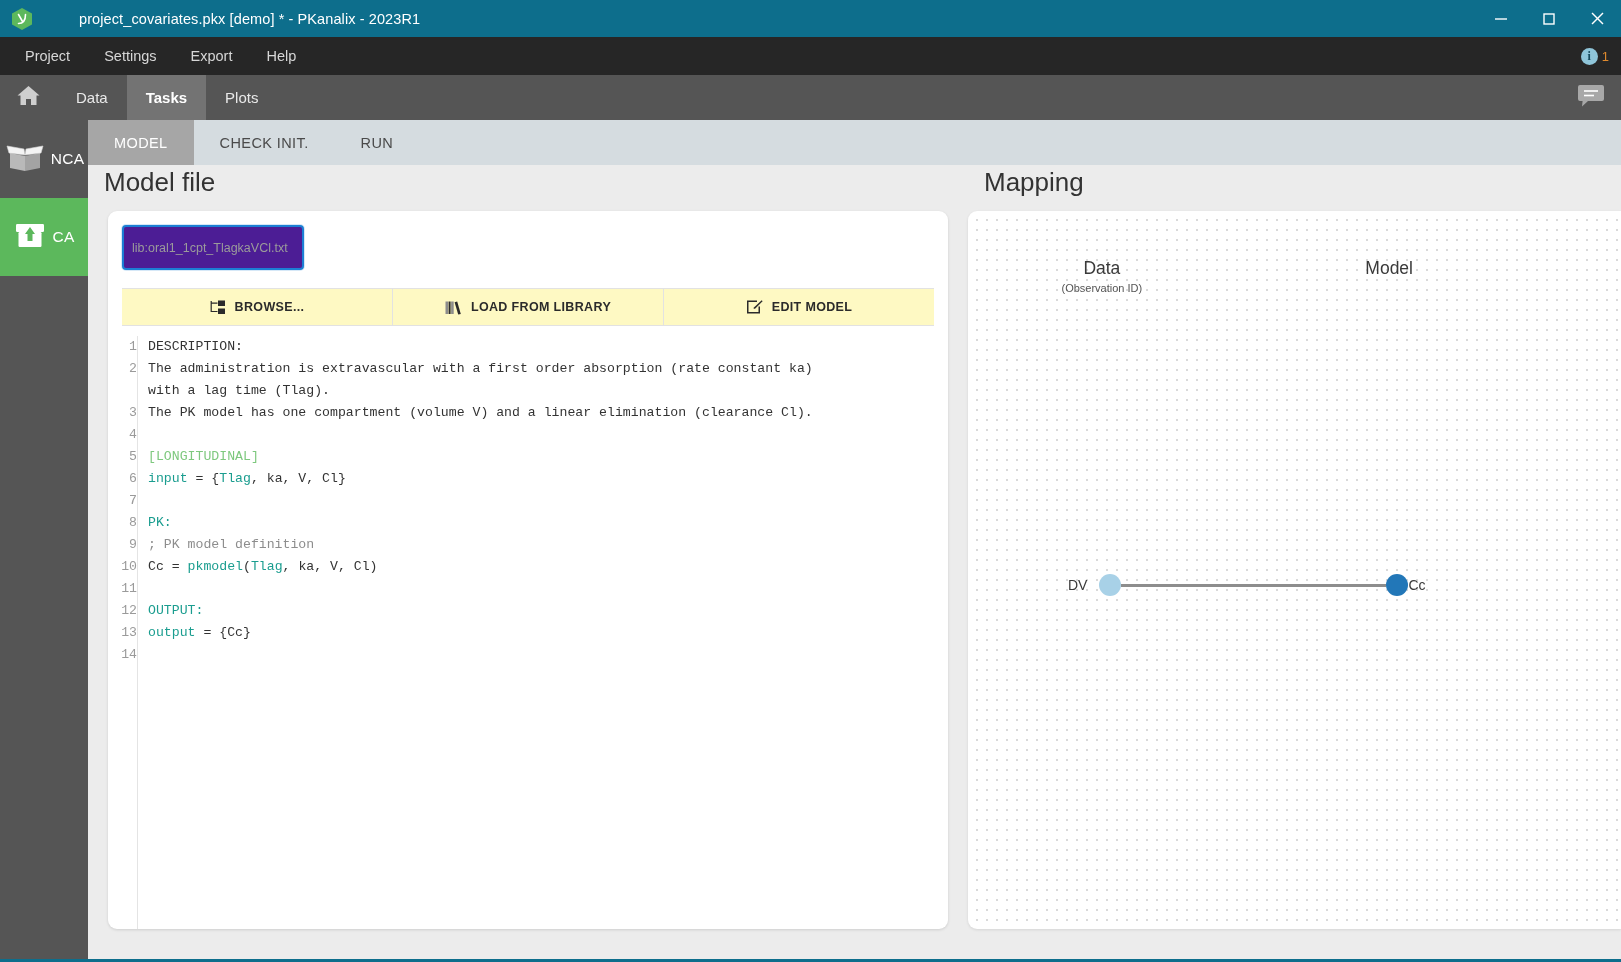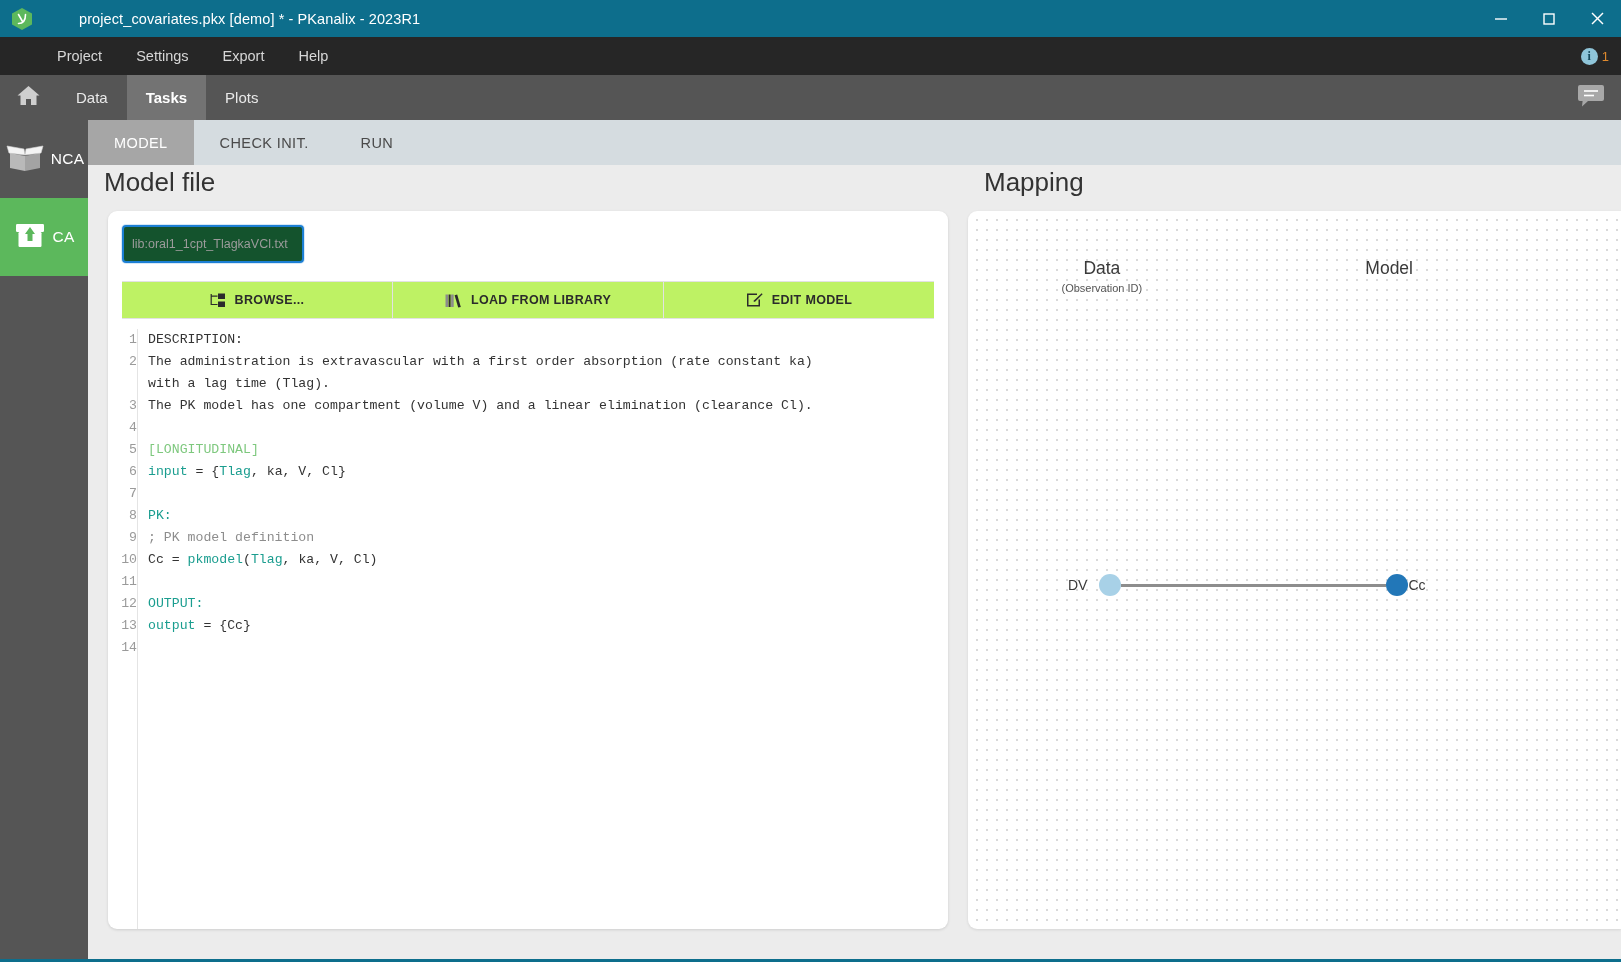--- a/index.html
+++ b/index.html
@@ -40,21 +40,20 @@
     cursor: default;
   }
   .win-btn svg { display: block; }
 
   
   .menubar {
     height: 38px; flex: 0 0 38px;
     background: #262626;
     display: flex; align-items: center;
     position: relative;
-    padding-left: 32px;
   }
   .menu-item {
     color: #d7d7d7; font-size: 14.5px;
     padding: 0 17px; height: 38px; line-height: 38px; cursor: default;
   }
   .menu-item:first-child { margin-left: 8px; }
   .info-badge {
     position: absolute; right: 12px; top: 0; height: 38px;
     display: flex; align-items: center; gap: 4px; cursor: default;
   }
@@ -136,37 +135,37 @@
     background: #ffffff;
     border-radius: 9px;
     box-shadow: 0 1px 3px rgba(0,0,0,.13);
     display: flex; flex-direction: column;
     min-height: 0;
   }
 
   
   .model-input-row { padding: 14px 14px 0 14px; }
   .model-input {
-    width: 182px; height: 38px;
+    width: 182px; height: 45px;
     border: 2px solid #1c7fd4;
     border-radius: 4px;
-    background: #14532d;
+    background: #4c1d95;
     color: #9b9b9b;
     font-size: 12.5px;
     font-family: "Liberation Sans", sans-serif;
     padding: 17px 8px;
     outline: none;
     box-shadow: 0 0 0 1px rgba(28,127,212,.18);
   }
   .model-input::placeholder { color: #9b9b9b; }
 
   .btn-row {
     margin: 18px 14px 0 14px;
     display: flex;
-    background: #bef264;
+    background: #fef9c3;
     border-top: 1px solid #e2e2e2;
     border-bottom: 1px solid #e2e2e2;
     height: 38px;
   }
   .tool-btn {
     flex: 1 1 0; display: flex; align-items: center; justify-content: center; gap: 9px;
     font-size: 12.5px; font-weight: bold; color: #2b2b2b; letter-spacing: .35px;
     cursor: default; border-right: 1px solid #e2e2e2;
   }
   .tool-btn:last-child { border-right: none; }

